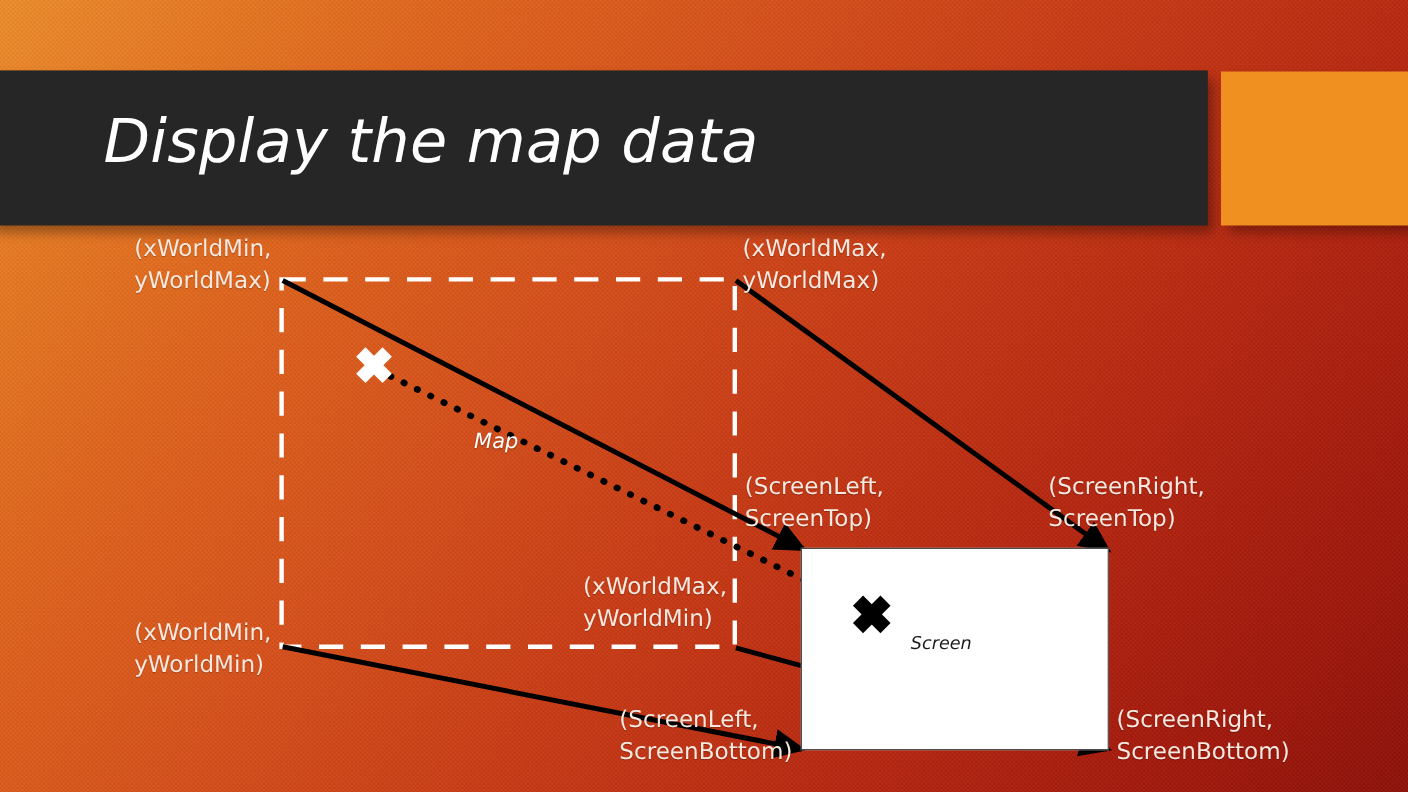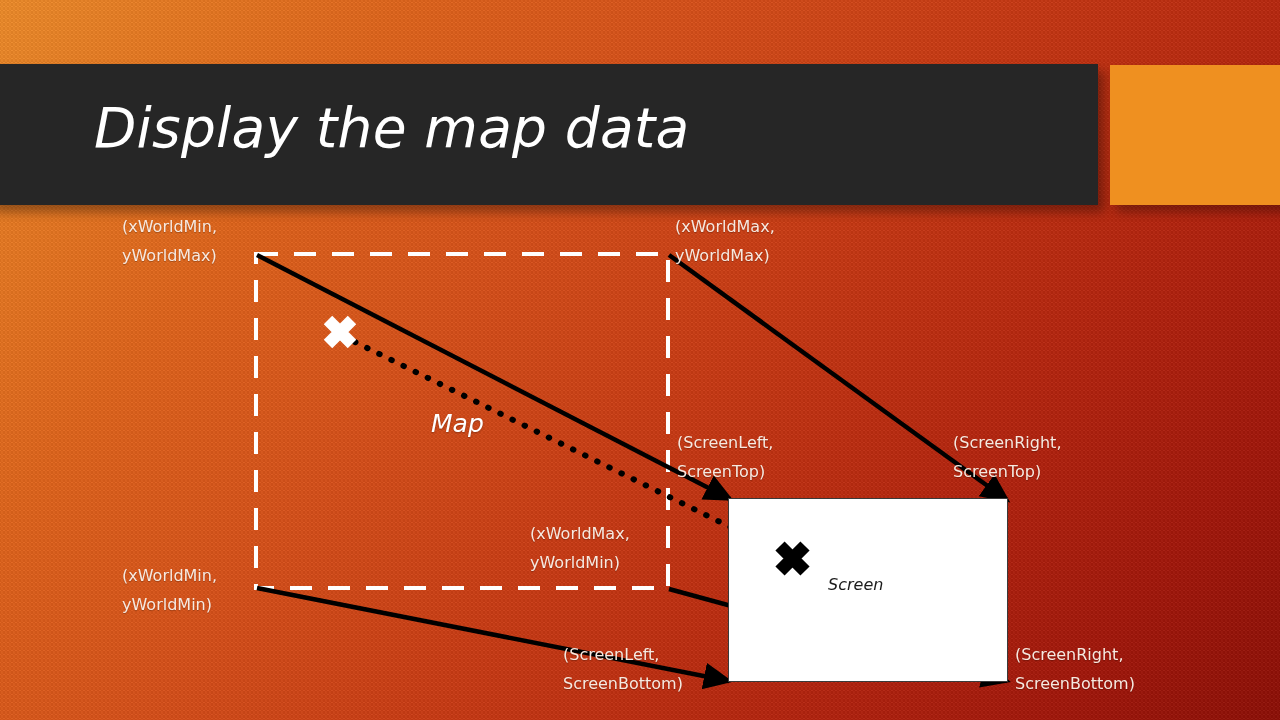--- a/index.html
+++ b/index.html
@@ -99,30 +99,30 @@
     font-size: 16px;
     font-style: italic;
     color: #1b1b1b;
     white-space: nowrap;
   }
 
   
   .wlabel {
     position: absolute;
     color: #f7e9e0;
-    font-size: 16px;
+    font-size: 21px;
     line-height: 29px;
     white-space: nowrap;
     text-shadow: 0 1px 1px rgba(0,0,0,0.25);
   }
   #map-label {
     position: absolute;
     left: 431px;
-    top: 409px;
-    font-size: 25px;
+    top: 390px;
+    font-size: 19px;
     font-style: italic;
     color: #ffffff;
     white-space: nowrap;
     text-shadow: 0 1px 2px rgba(0,0,0,0.3);
   }
 
   #lbl-world-tl { left: 122px; top: 212px; }
   #lbl-world-tr { left: 675px; top: 212px; }
   #lbl-world-br { left: 530px; top: 519px; }
   #lbl-world-bl { left: 122px; top: 561px; }

